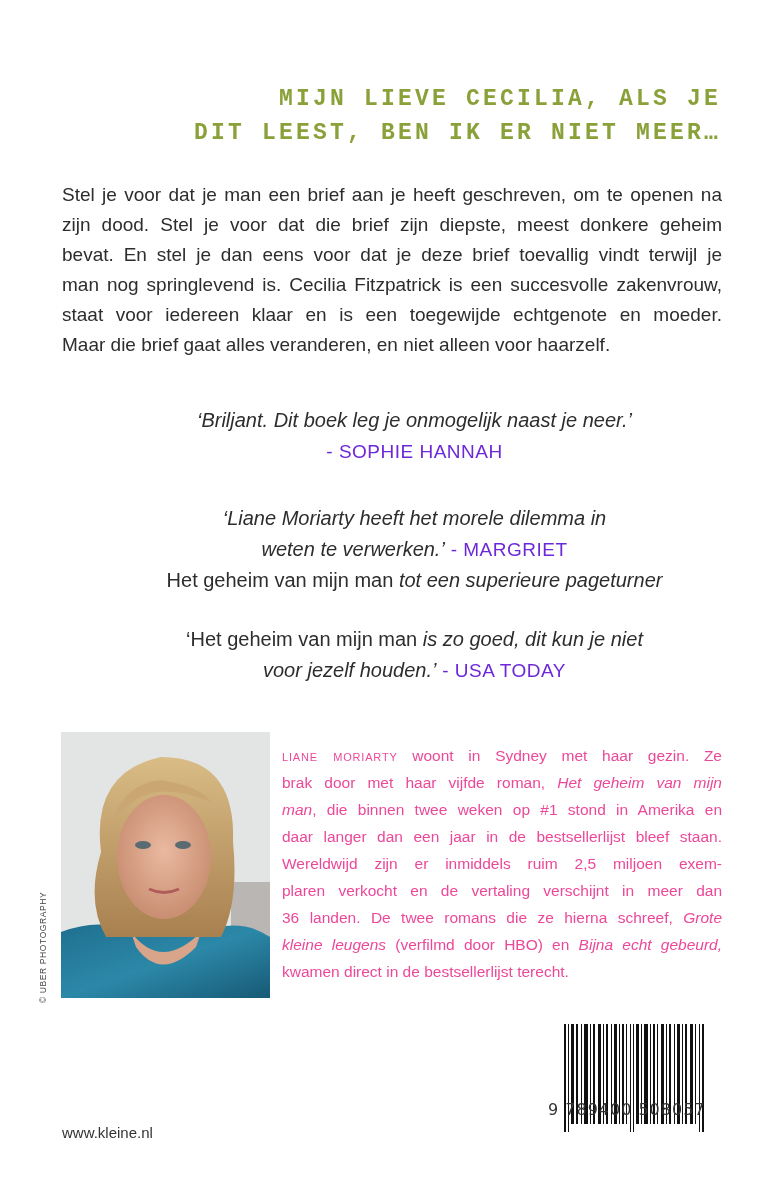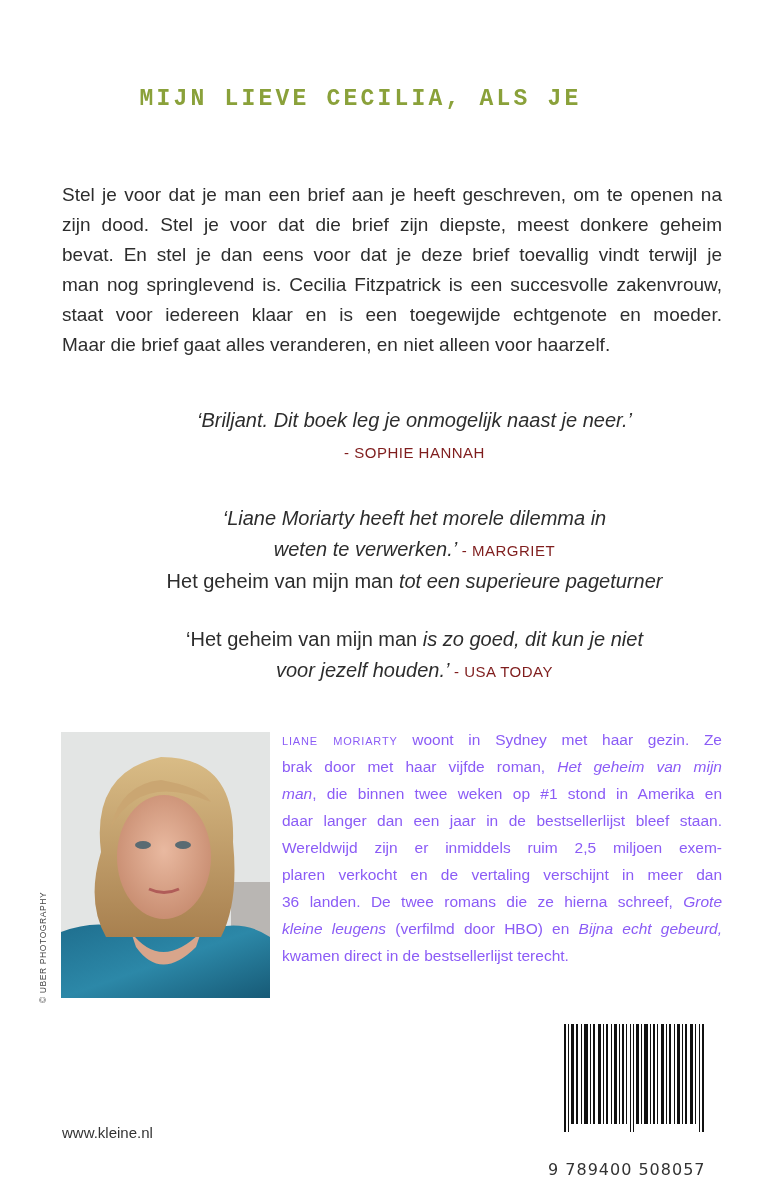--- a/index.html
+++ b/index.html
@@ -1,68 +1,69 @@
 <!DOCTYPE html>
 <html><head>
 <meta charset="utf-8">
 <style>
   html, body { margin:0; padding:0; }
   body {
     width:781px; height:1200px; background:#ffffff; position:relative; overflow:hidden;
     font-family:"Liberation Sans", sans-serif; color:#2a2a2a;
   }
   .heading {
-    position:absolute; left:0; top:82px; width:721px; text-align:center;
+    position:absolute; left:0; top:82px; width:721px; text-align:right;
     font-family:"Liberation Mono", monospace; font-size:23px; letter-spacing:3.2px;
     line-height:34px; color:#8aa13a; font-weight:bold;
   }
   .heading div { white-space:pre; }
   .blurb {
     position:absolute; left:62px; top:180px; width:660px;
     font-size:19px; line-height:30px; color:#2d2d2d;
   }
   .blurb div { white-space:nowrap; text-align:justify; text-align-last:justify; }
   .blurb div.last { text-align-last:left; }
   .quote {
     position:absolute; left:0; width:781px; text-align:center;
     font-size:20px; line-height:31px; color:#2d2d2d;padding-left:24px;
   }
   .quote i { font-style:italic; }
-  .attr { color:#7f1d1d; font-size:15px; letter-spacing:0.5px; font-style:normal; }
+  .attr { color:#6d28d9; font-size:19px; letter-spacing:0.5px; font-style:normal; }
   .photo {
     position:absolute; left:61px; top:732px; width:209px; height:266px; overflow:hidden;
     background:#e4e6e5;
   }
   .credit {
     position:absolute; left:38px; top:1003px; transform-origin:left top; transform:rotate(-90deg);
     font-size:8.5px; letter-spacing:0.6px; color:#444; white-space:nowrap;
   }
   .bio {
-    position:absolute; left:282px; top:726px; width:440px;
-    font-size:15.5px; line-height:27px; color:#8b5cf6;
+    position:absolute; left:282px; top:742px; width:440px;
+    font-size:15.5px; line-height:27px; color:#ec4899;
   }
   .bio div { white-space:nowrap; text-align:justify; text-align-last:justify; }
   .bio div.last { text-align-last:left; }
   .smallcaps { font-variant:small-caps; letter-spacing:0.8px; text-transform:lowercase; }
   .barcode {
     position:absolute; left:564px; top:1024px; width:140px; height:108px;
   }
   .isbn {
-    position:absolute; left:548px; top:1160px; width:160px; font-family:"DejaVu Sans", sans-serif;
+    position:absolute; left:548px; top:1100px; width:160px; font-family:"DejaVu Sans", sans-serif;
     font-size:16px; color:#333; letter-spacing:1px;
   }
   .website {
     position:absolute; left:62px; top:1124px; font-size:15px; color:#333;
   }
 </style>
 </head>
 <body>
 
 <div class="heading">
   <div>MIJN LIEVE CECILIA, ALS JE</div>
+  <div>DIT LEEST, BEN IK ER NIET MEER…</div>
 </div>
 
 <div class="blurb">
   <div>Stel je voor dat je man een brief aan je heeft geschreven, om te openen na</div>
   <div>zijn dood. Stel je voor dat die brief zijn diepste, meest donkere geheim</div>
   <div>bevat. En stel je dan eens voor dat je deze brief toevallig vindt terwijl je</div>
   <div>man nog springlevend is. Cecilia Fitzpatrick is een succesvolle zakenvrouw,</div>
   <div>staat voor iedereen klaar en is een toegewijde echtgenote en moeder.</div>
   <div class="last">Maar die brief gaat alles veranderen, en niet alleen voor haarzelf.</div>
 </div>

